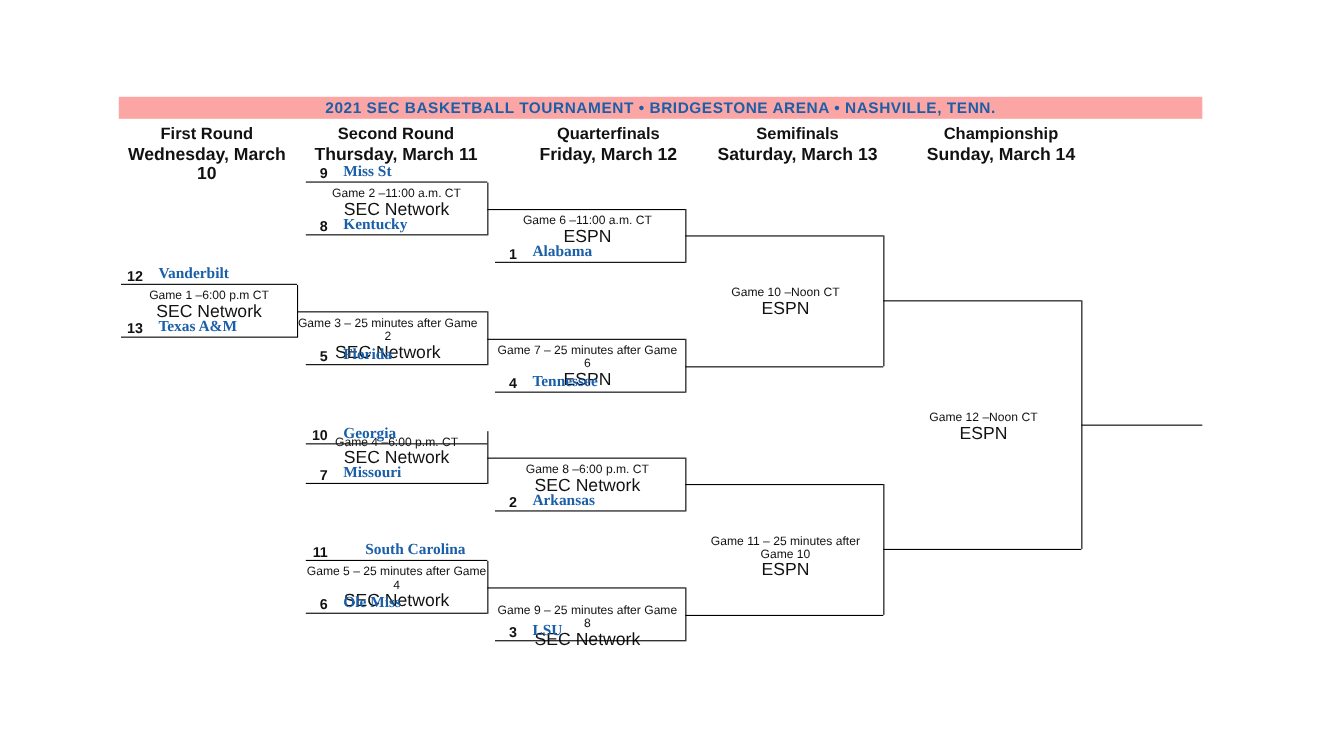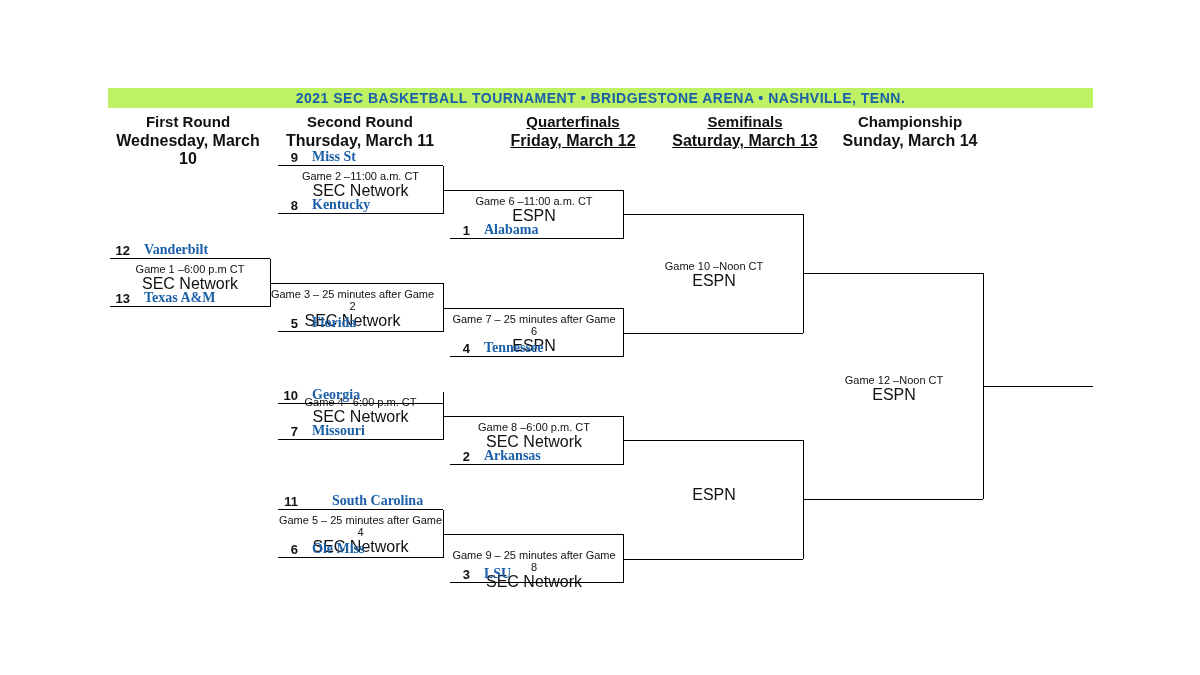--- a/index.html
+++ b/index.html
@@ -1,17 +1,17 @@
 <!DOCTYPE html>
 <html><head>
 <meta charset="utf-8">
 <style>
   * { box-sizing: border-box; margin: 0; padding: 0; }
   body { font-family: Georgia, 'Times New Roman', serif; background: #fff; width: 1200px; height: 675px; position: relative; }
-  .title-bar { position: absolute; top: 88px; left: 108px; width: 985px; height: 20px; background: #bef264; text-align: center; font-family: Arial, sans-serif; font-weight: bold; font-size: 14px; color: #1a5fa8; line-height: 20px; letter-spacing: 0.5px; }
+  .title-bar { position: absolute; top: 88px; left: 108px; width: 985px; height: 20px; background: #fca5a5; text-align: center; font-family: Arial, sans-serif; font-weight: bold; font-size: 14px; color: #1a5fa8; line-height: 20px; letter-spacing: 0.5px; }
   .col-head { position: absolute; font-family: Arial, sans-serif; text-align: center; }
   .col-head .round { font-weight: bold; font-size: 15px; color: #111; }
   .col-head .date  { font-weight: bold; font-size: 16px; color: #111; margin-top: 2px; }
   .team-line { position: absolute; height: 18px; border-bottom: 1px solid #000; display: flex; align-items: flex-end; }
   .seed { width: 26px; text-align: right; padding-right: 6px; font-weight: bold; font-size: 13px; color: #111; font-family: Arial, sans-serif; }
   .team { font-weight: bold; font-size: 14px; color: #1a5fa8; padding-left: 8px; font-family: Georgia, serif; }
   .gi { position: absolute; text-align: center; font-family: Arial, sans-serif; }
   .gi .line1 { font-size: 11px; color: #111; }
   .gi .line2 { font-size: 16px; color: #111; }
   .vline { position: absolute; width: 1px; background: #000; }
@@ -23,25 +23,25 @@
 <div class="title-bar"><span>2021 SEC BASKETBALL TOURNAMENT • BRIDGESTONE ARENA • NASHVILLE, TENN.</span></div>
 
 <div class="col-head" style="left:108px; top:113px; width:160px;">
   <div class="round">First Round</div>
   <div class="date">Wednesday, March 10</div>
 </div>
 <div class="col-head" style="left:275px; top:113px; width:170px;">
   <div class="round">Second Round</div>
   <div class="date">Thursday, March 11</div>
 </div>
-<div class="col-head" style="left:488px; top:113px; width:170px;text-decoration:underline;">
+<div class="col-head" style="left:468px; top:113px; width:170px;">
   <div class="round">Quarterfinals</div>
   <div class="date">Friday, March 12</div>
 </div>
-<div class="col-head" style="left:660px; top:113px; width:170px;text-decoration:underline;">
+<div class="col-head" style="left:640px; top:113px; width:170px;">
   <div class="round">Semifinals</div>
   <div class="date">Saturday, March 13</div>
 </div>
 <div class="col-head" style="left:820px; top:113px; width:180px;">
   <div class="round">Championship</div>
   <div class="date">Sunday, March 14</div>
 </div>
 
 <div class="team-line" style="left:110px; top:241px; width:160px;">
   <span class="seed">12</span>
@@ -159,20 +159,21 @@
 <div class="vline" style="left:803px; top:214px; height:119px;"></div>
 <div class="gi" style="left:630px; top:260px; width:168px;">
   <div class="line1">Game 10 –Noon CT</div>
   <div class="line2">ESPN</div>
 </div>
 
 <div class="hline" style="left:623px; top:440px; width:180px;"></div>
 <div class="hline" style="left:623px; top:559px; width:180px;"></div>
 <div class="vline" style="left:803px; top:440px; height:119px;"></div>
 <div class="gi" style="left:630px; top:486px; width:168px;">
+  <div class="line1">Game 11 – 25 minutes after Game 10</div>
   <div class="line2">ESPN</div>
 </div>
 
 <div class="hline" style="left:803px; top:273px; width:180px;"></div>
 <div class="hline" style="left:803px; top:499px; width:180px;"></div>
 <div class="vline" style="left:983px; top:273px; height:226px;"></div>
 <div class="gi" style="left:810px; top:374px; width:168px;">
   <div class="line1">Game 12 –Noon CT</div>
   <div class="line2">ESPN</div>
 </div>

